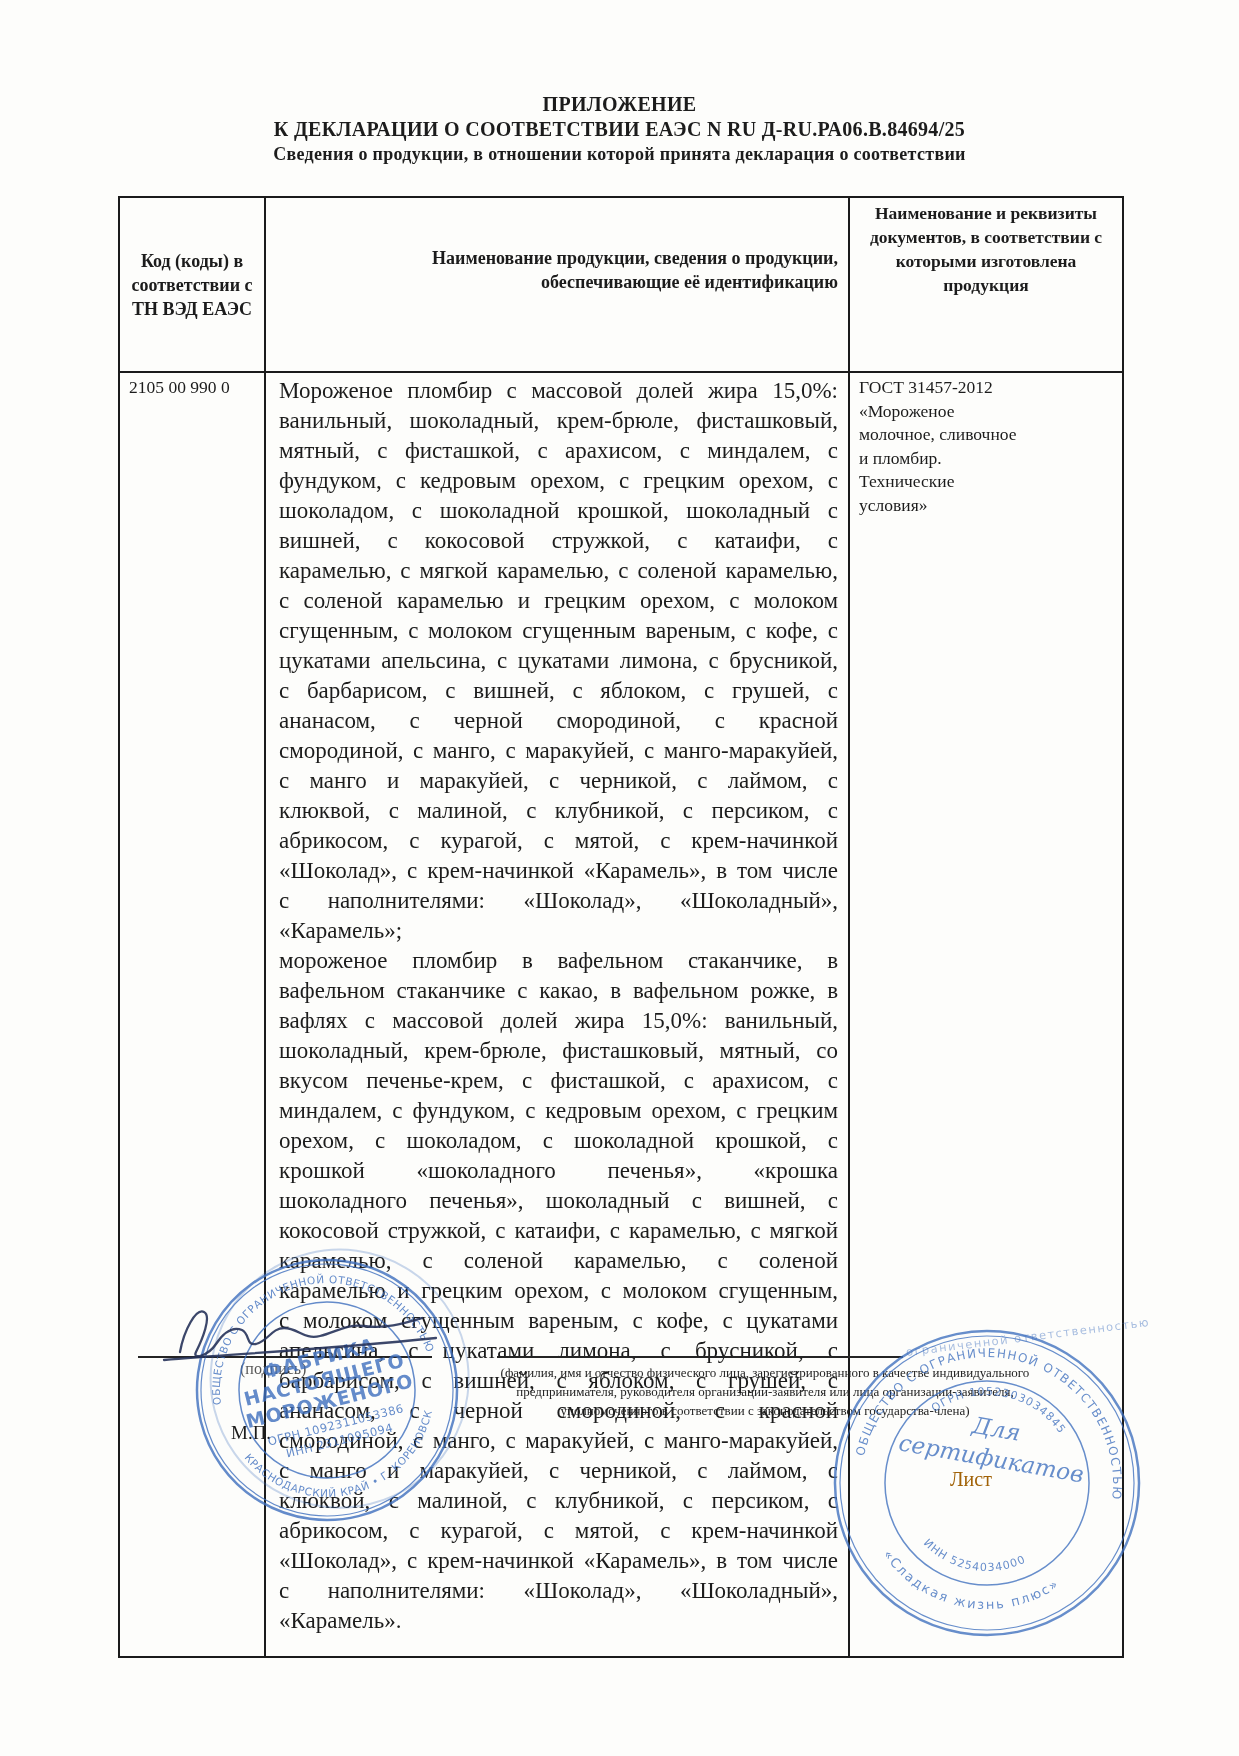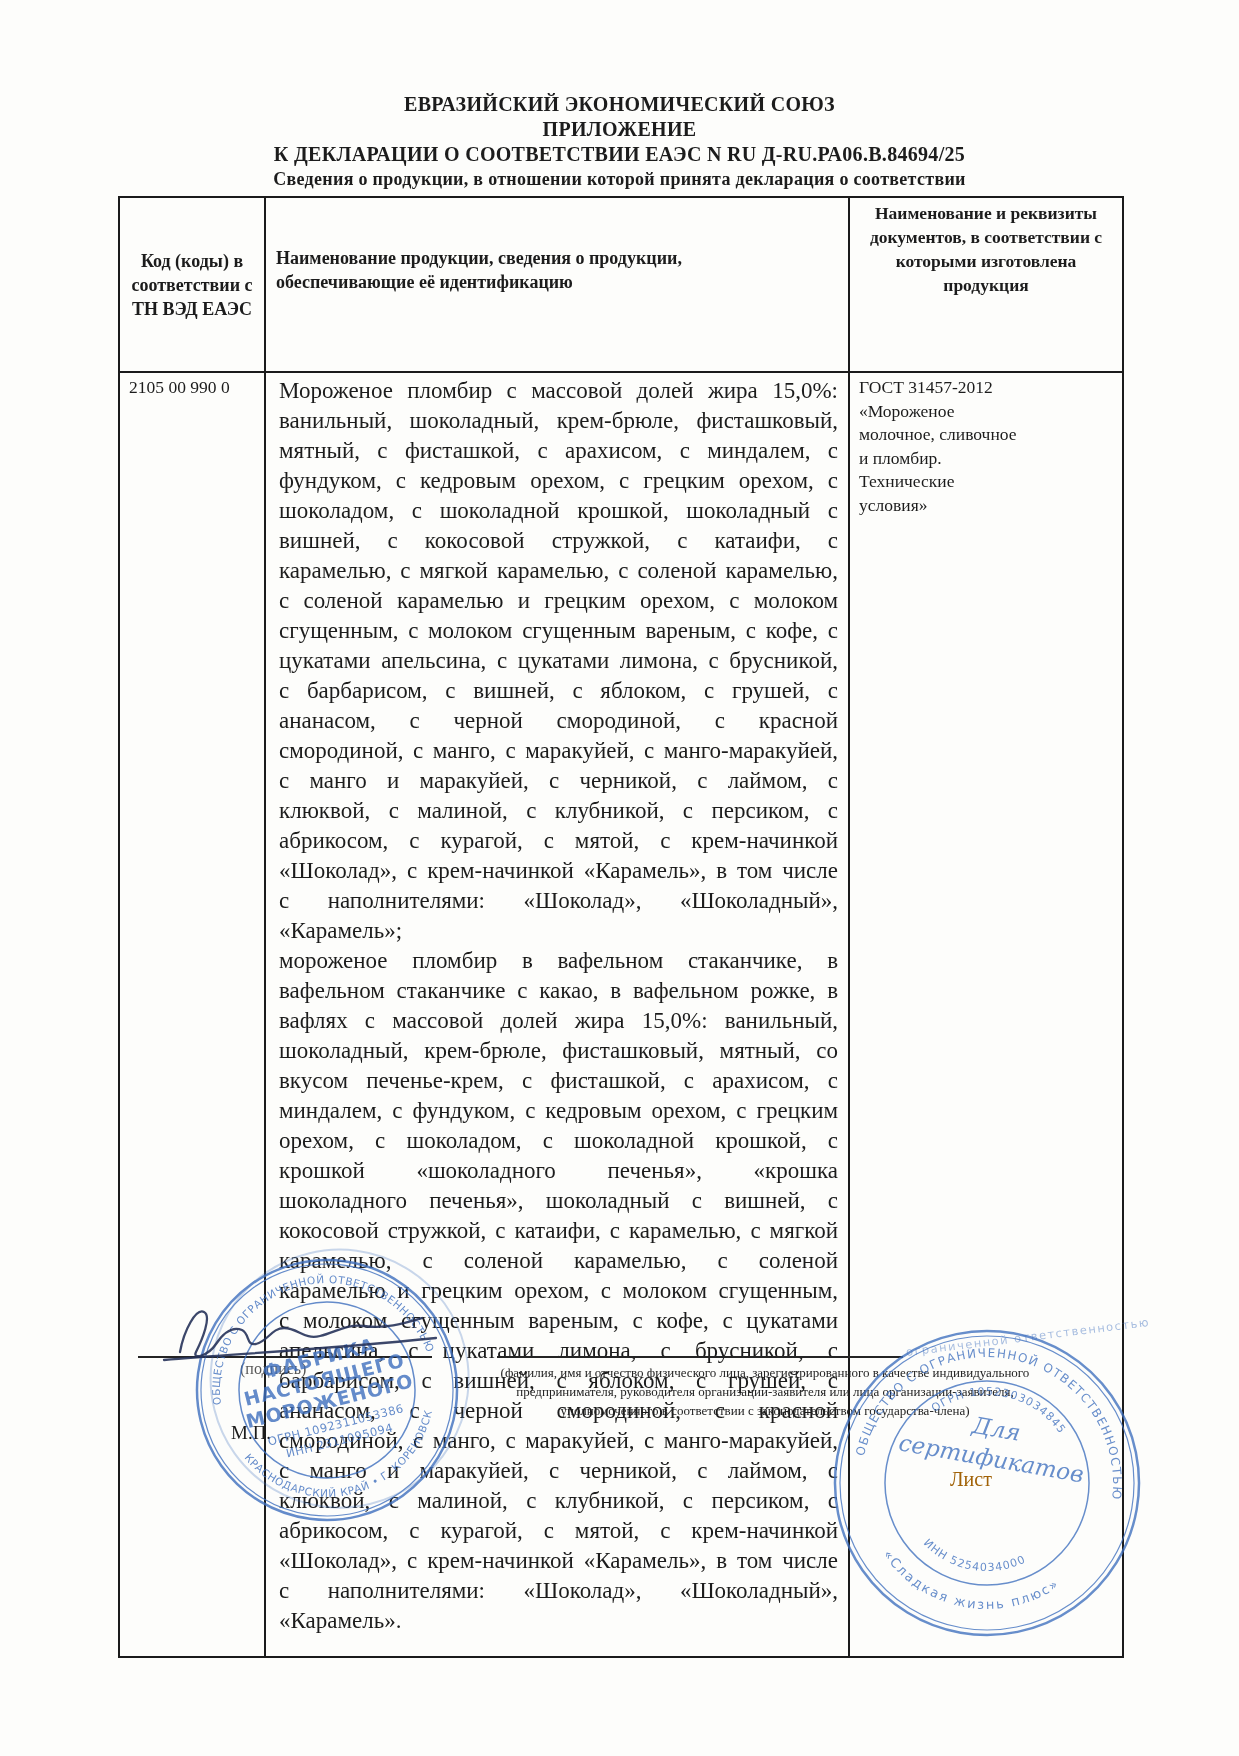--- a/index.html
+++ b/index.html
@@ -18,21 +18,21 @@
   .doc-header { position:absolute; top:92px; left:0; width:100%; text-align:center; font-weight:bold; }
   .doc-header .h-line { font-size:20px; line-height:25px; letter-spacing:.3px; }
   .doc-header .h-line.small { font-size:18px; line-height:24px; }
 
   
   table.doc-table { position:absolute; left:118px; top:196px; width:1004px; border-collapse:collapse; table-layout:fixed; }
   .doc-table th, .doc-table td { border:2px solid #1b1b1b; font-weight:normal; }
   .doc-table thead tr { height:175px; }
   .doc-table tbody tr { height:914px; }
   th.col1-h { font-size:18px; font-weight:bold; text-align:center; vertical-align:middle; line-height:24px; padding:0 6px; }
-  th.col2-h { font-size:18px; font-weight:bold; text-align:left; vertical-align:middle; line-height:24px; padding:1px 10px 30px 10px; }
+  th.col2-h { font-size:18px; font-weight:bold; text-align:right; vertical-align:middle; line-height:24px; padding:1px 10px 30px 10px; }
   th.col3-h { font-size:17.5px; font-weight:bold; text-align:center; vertical-align:top; line-height:24px; padding:3px 11px;border-radius:8px; }
   td.code-cell { vertical-align:top; font-size:17.5px; padding:4px 4px 16px 9px; }
   td.product-cell { vertical-align:top; font-size:23px; line-height:30px; text-align:justify; padding:3px 10px 20px 13px; word-spacing:3px; }
   td.product-cell p { margin:0; }
   td.docref-cell { vertical-align:top; font-size:17.5px; line-height:23.5px; padding:3px 6px 4px 9px; }
   td.docref-cell .narrow { width:168px; }
 
   
   .rule { position:absolute; border-top:2px solid #242424; height:0; }
   .sig-rule   { left:138px; top:1356px; width:294px; }
@@ -65,21 +65,20 @@
     color:#3e6fbe; opacity:.45; font-family:"DejaVu Sans", sans-serif;
     font-size:11.5px; letter-spacing:1.5px; transform:rotate(-7deg);
   }
 </style>
 </head>
 <body>
 
 <div class="page">
 
   <div class="doc-header">
-    <div class="h-line">ЕВРАЗИЙСКИЙ ЭКОНОМИЧЕСКИЙ СОЮЗ</div>
     <div class="h-line">ПРИЛОЖЕНИЕ</div>
     <div class="h-line">К ДЕКЛАРАЦИИ О СООТВЕТСТВИИ ЕАЭС N RU Д-RU.РА06.В.84694/25</div>
     <div class="h-line small">Сведения о продукции, в отношении которой принята декларация о соответствии</div>
   </div>
 
   <table class="doc-table">
     <colgroup>
         <col style="width:146px">
         <col style="width:584px">
         <col style="width:274px">

